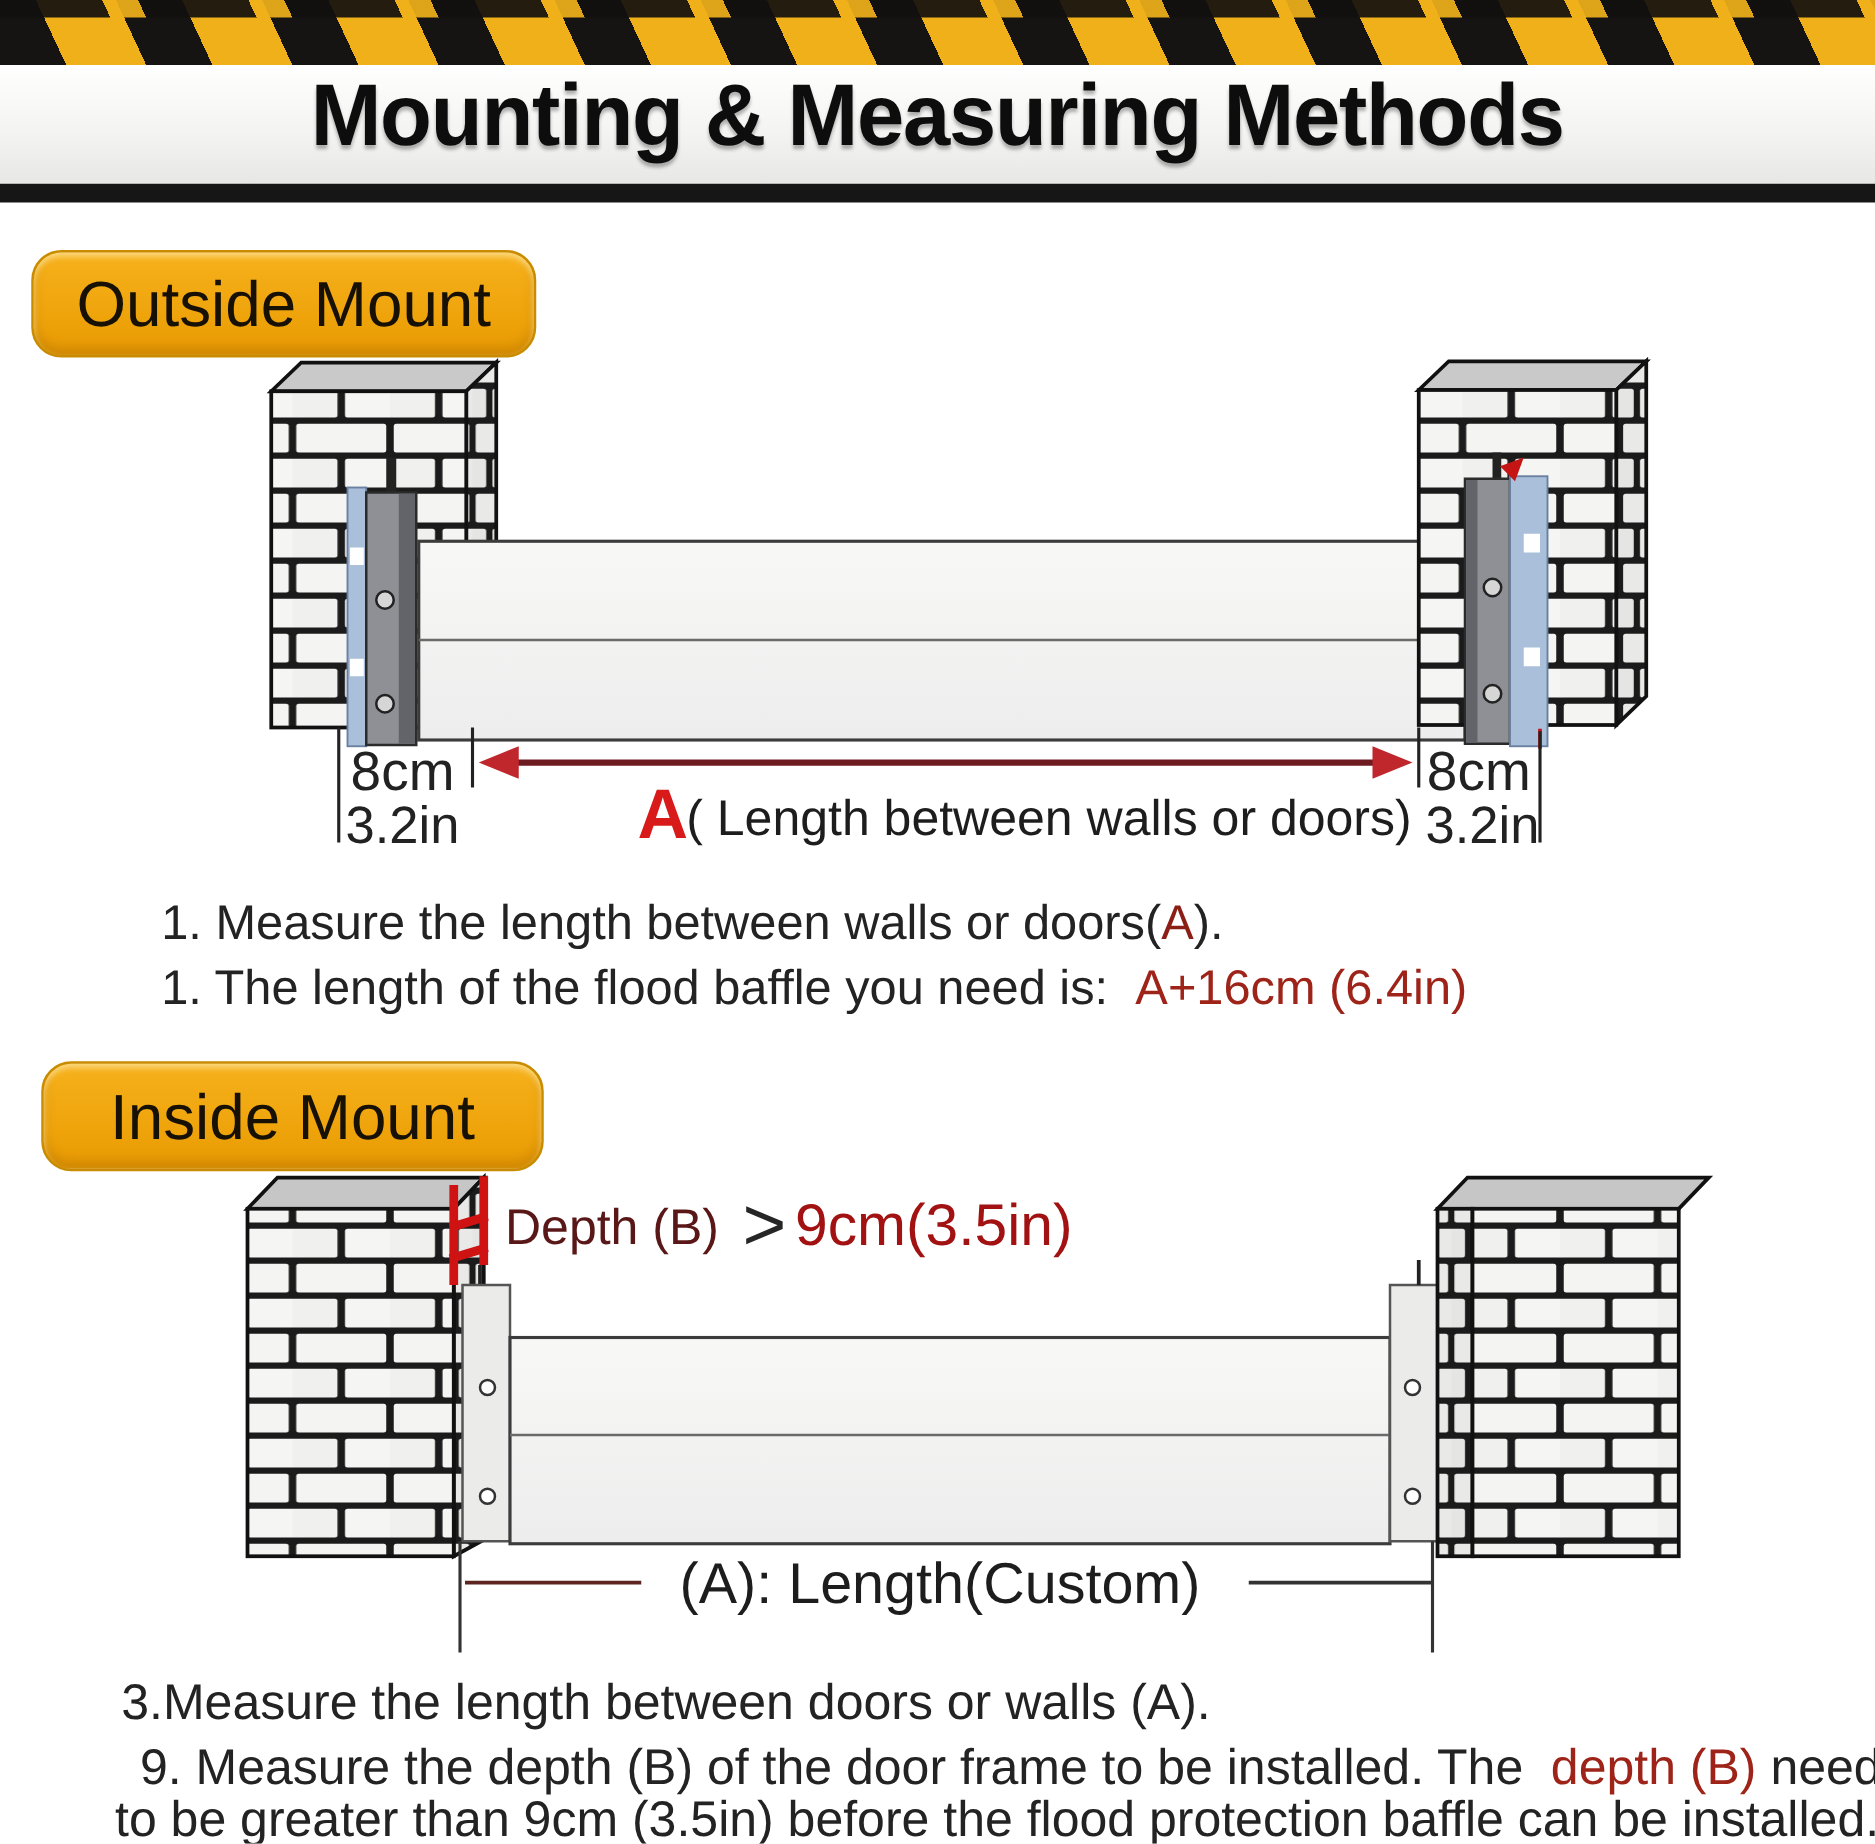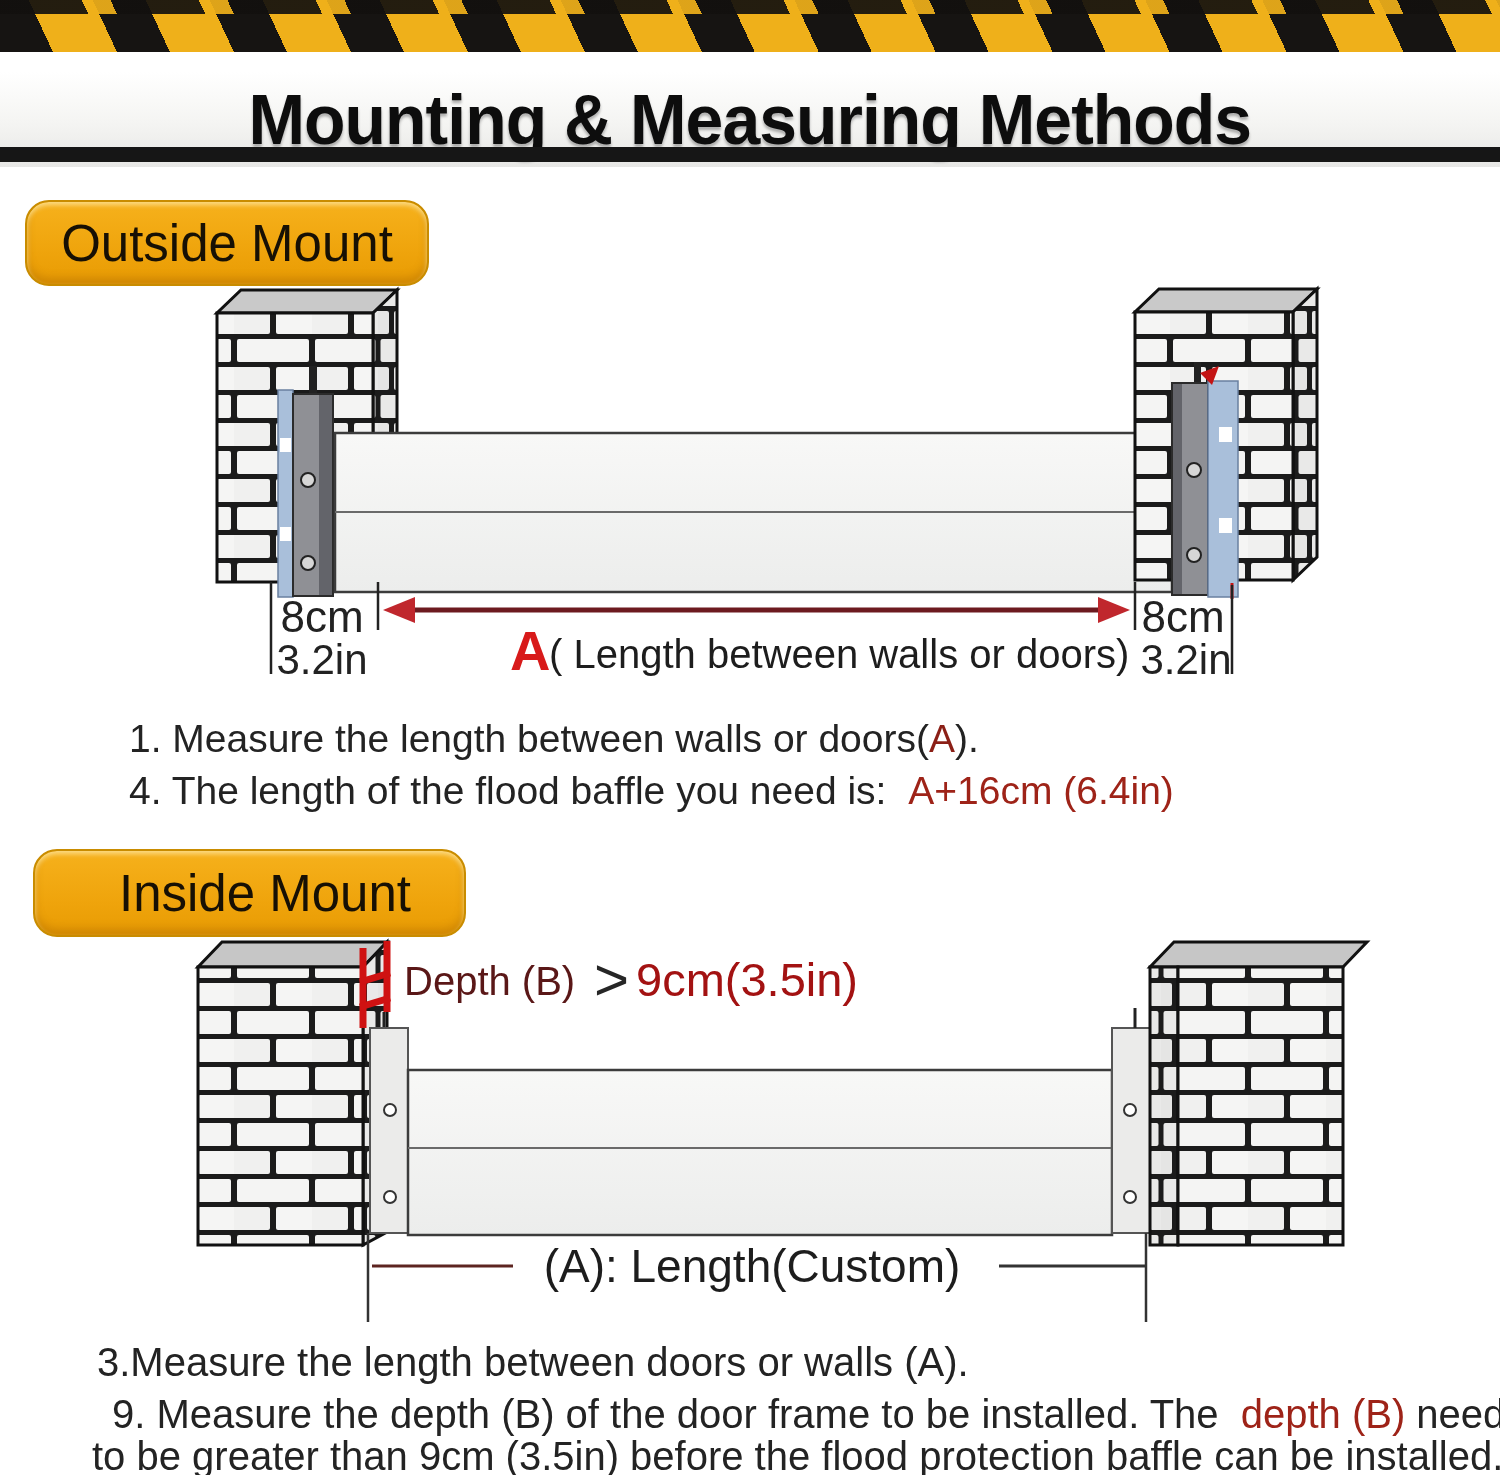--- a/index.html
+++ b/index.html
@@ -13,39 +13,39 @@
     background:repeating-linear-gradient(65deg,#161412 0 48px,#efb01a 48px 106px);
   }
   .hazard-top {
     position:absolute; top:0; left:0; width:1500px; height:14px;
     background:repeating-linear-gradient(65deg,#12100e 0 80px,#efb01a 80px 106px);
     opacity:.92;
   }
   .banner {
     position:absolute; top:52px; left:0; width:1500px; height:95px;
     background:linear-gradient(180deg,#ffffff 0%,#f4f4f2 55%,#e7e7e5 100%);
-    display:flex; align-items:center; justify-content:center;margin-top:20px;
+    display:flex; align-items:flex-start; justify-content:center;
   }
   .banner h1 {
     margin:0; font-size:70px; font-weight:700; color:#0d0d0d;
     letter-spacing:-1px; transform:scaleX(.97);
     text-shadow:0 3px 3px rgba(0,0,0,.30), 0 1px 0 rgba(255,255,255,.5);
     white-space:nowrap;
   }
   .black-bar { position:absolute; top:147px; left:0; width:1500px; height:15px; background:#161616; }
   
   .badge {
     position:absolute; display:flex; align-items:center; justify-content:center;
     background:linear-gradient(180deg,#f6b11c 0%,#efa40c 60%,#e89b03 100%);
     border:2px solid #c98c00; border-radius:24px;
     box-shadow:inset 0 3px 5px rgba(255,235,170,.75), inset 0 -6px 9px rgba(150,85,0,.30);
     font-size:51px; font-weight:500; color:#171004; white-space:nowrap;
   }
   .badge-outside { left:25px; top:200px; width:400px; height:82px; }
-  .badge-inside  { left:33px; top:849px; width:398px; height:84px;padding-left:31px; }
+  .badge-inside  { left:33px; top:849px; width:398px; height:84px; }
   
   .diagram { position:absolute; left:0; width:1500px; }
   #diagram-outside { top:250px; height:440px; }
   #diagram-inside  { top:935px; height:395px; }
   svg { font-family:"Liberation Sans", sans-serif; }
   
   .steps { position:absolute; color:#232323; white-space:nowrap; }
   .steps-outside { top:713px; left:129px; font-size:39px; line-height:52px; }
   .steps-inside  { top:1341px; left:0; font-size:40px; line-height:42px; }
   .steps-inside .l1 { padding-left:97px; }
@@ -149,21 +149,21 @@
       <text x="322" y="674" text-anchor="middle" font-size="42" fill="#222">3.2in</text>
       <text x="1183" y="632" text-anchor="middle" font-size="44" fill="#222">8cm</text>
       <text x="1186" y="674" text-anchor="middle" font-size="42" fill="#222">3.2in</text>
       <text x="510" y="670" font-size="56" font-weight="bold" fill="#d81a1a">A</text>
       <text x="549" y="668" font-size="40" fill="#1d1d1d">( Length between walls or doors)</text>
     </g>
   </svg>
 
   <div class="steps steps-outside">
     <div><span>1. Measure the length between walls or doors(</span><span class="c-darkred">A</span><span>).</span></div>
-    <div><span>4. The length of the flood baffle you need is: </span><span class="c-red">A+16cm (6.4in)</span></div>
+    <div><span>1. The length of the flood baffle you need is: </span><span class="c-red">A+16cm (6.4in)</span></div>
   </div>
 
   <div class="badge badge-inside">
     <span>Inside Mount</span>
   </div>
 
   <svg id="diagram-inside" class="diagram" viewBox="0 935 1500 395">
     <g>
       <polygon points="198,967 363,967 387,942 222,942" fill="#c6c6c6" stroke="#111" stroke-width="3"></polygon>
       <polygon points="363,967 387,942 387,1232 363,1245" fill="url(#brickSide)" stroke="#111" stroke-width="3"></polygon>

